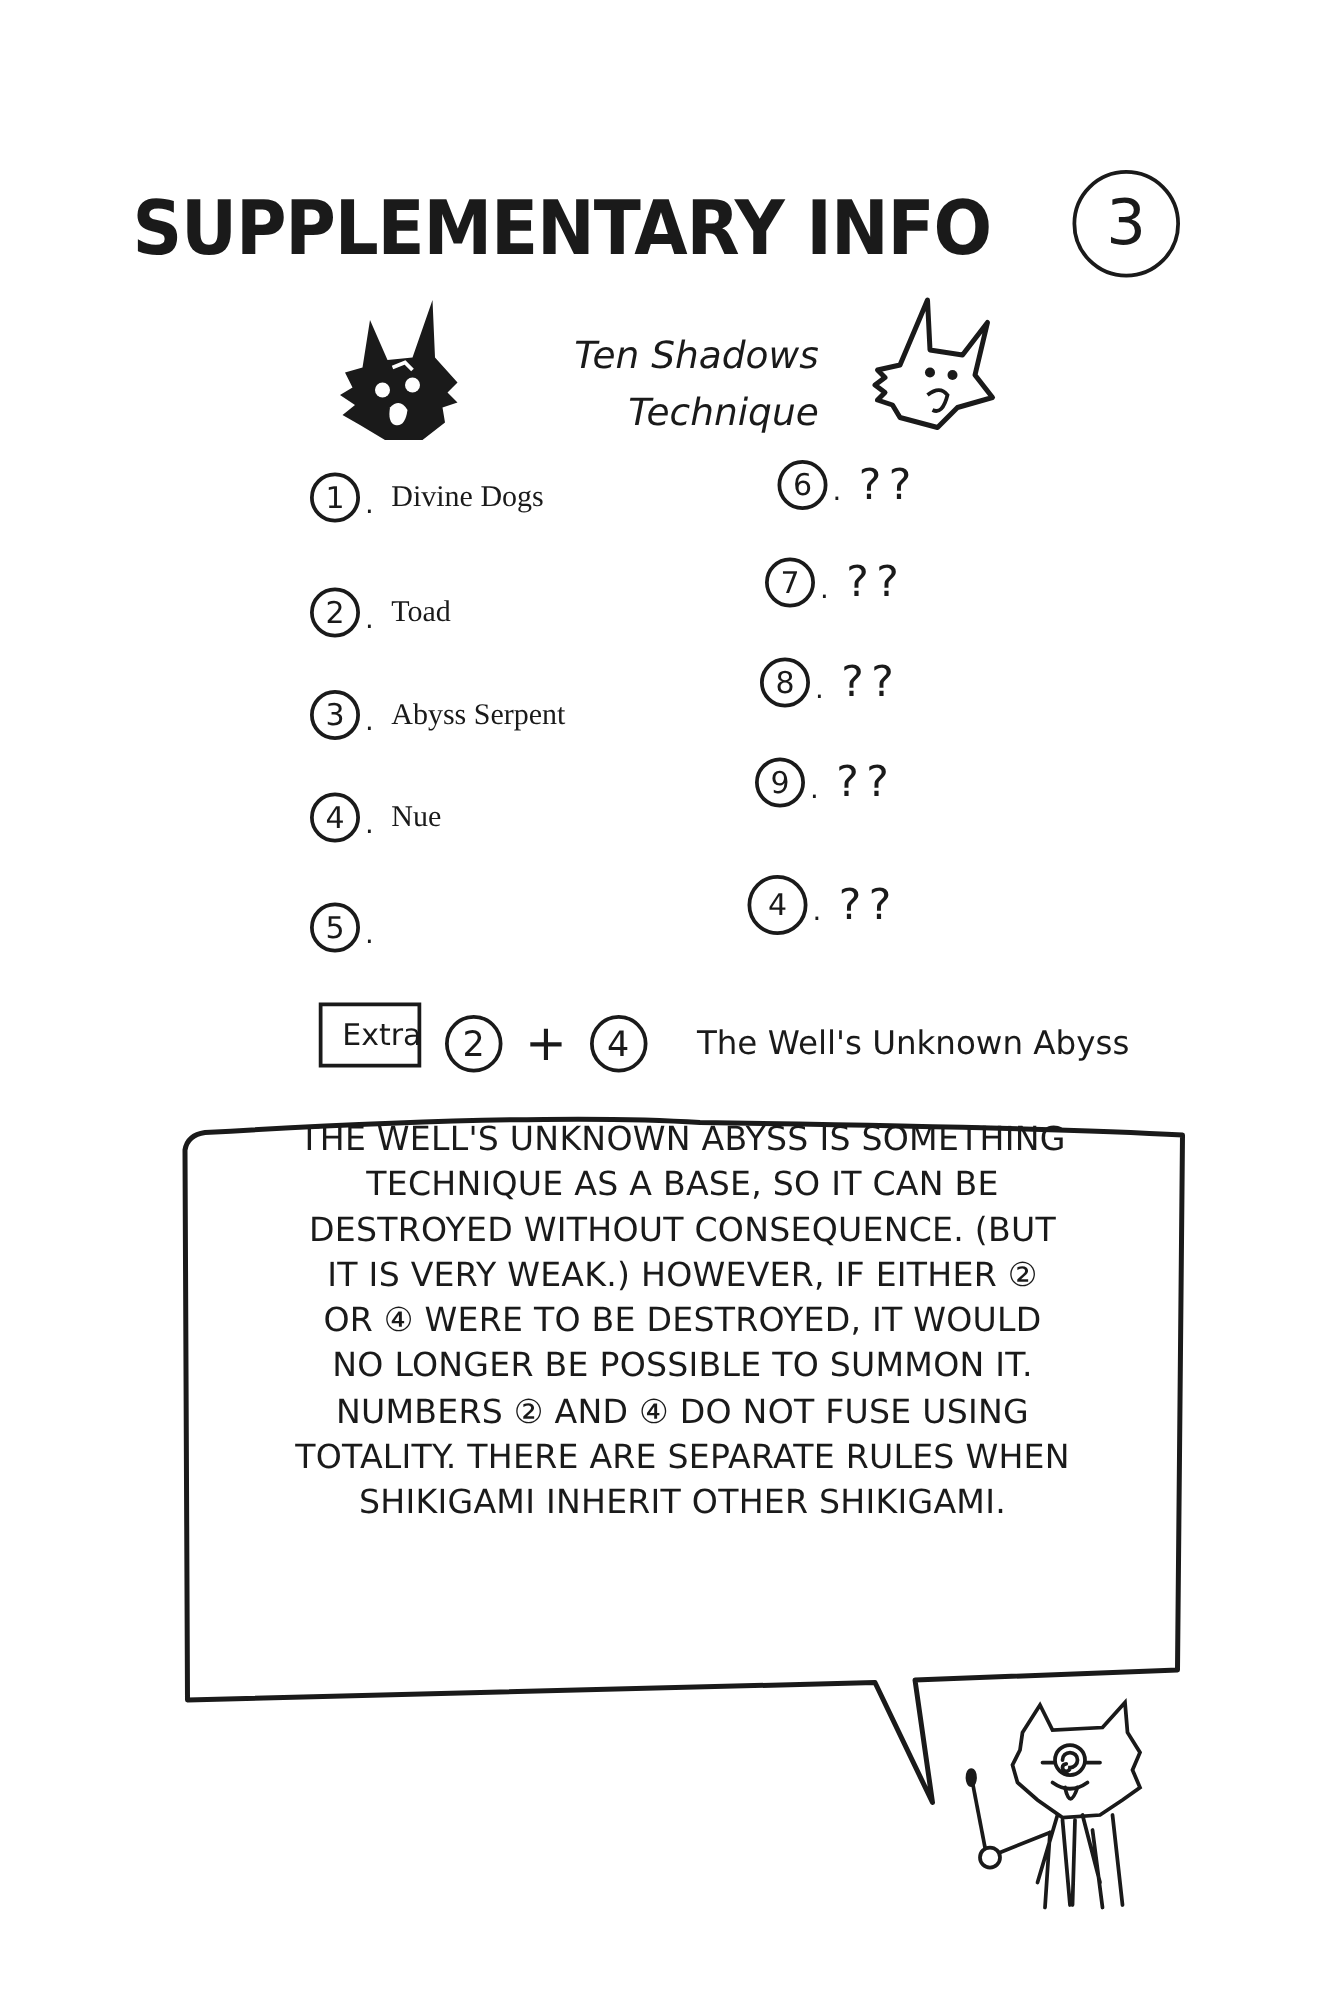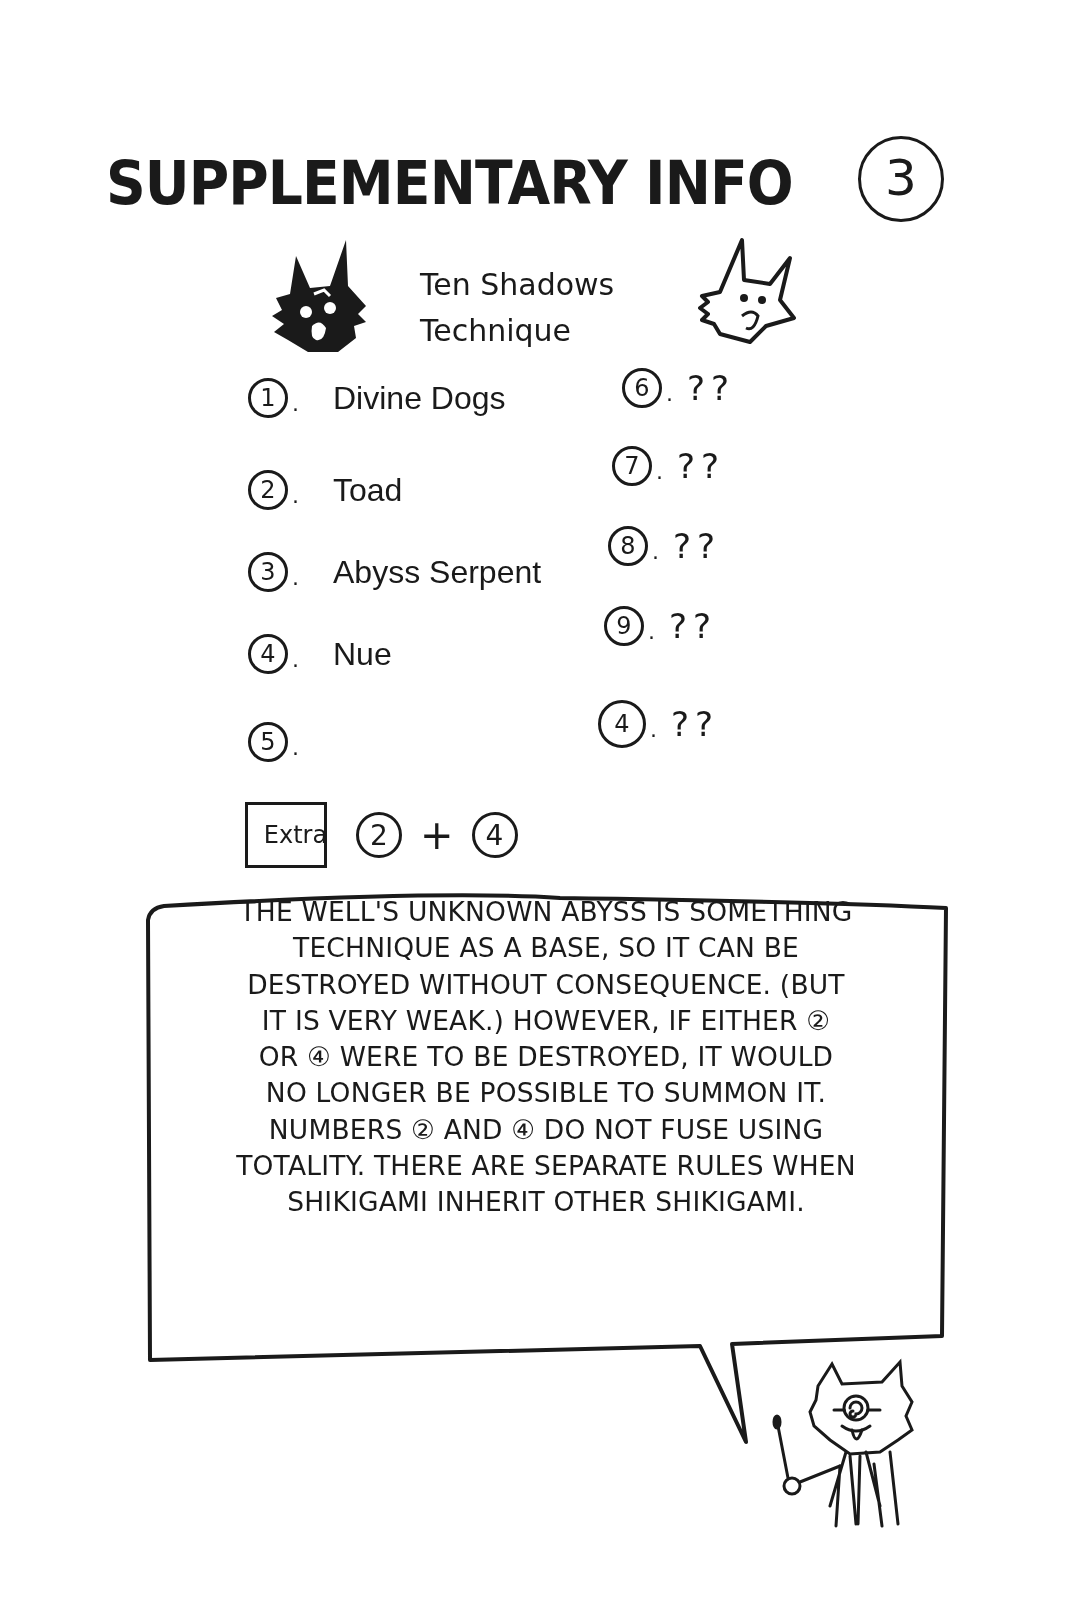--- a/index.html
+++ b/index.html
@@ -4,31 +4,31 @@
 <style>
   html, body { margin:0; padding:0; background:#ffffff; }
   body { width:1067px; height:1600px; position:relative; overflow:hidden; color:#1a1a1a;
          font-family:"DejaVu Sans", sans-serif; }
   .title { position:absolute; left:106px; top:148px; font-family:"DejaVu Sans", sans-serif;
            font-weight:bold; font-size:60px; letter-spacing:-1px; transform:scaleX(0.92); transform-origin:left;
            color:#1a1a1a; }
   .title-num { position:absolute; left:858px; top:136px; width:86px; height:86px; border:3px solid #1a1a1a;
            border-radius:50%; box-sizing:border-box; font-size:50px; text-align:center; line-height:78px;
            font-family:"DejaVu Sans", sans-serif; }
-  .subtitle { position:absolute; left:420px; top:262px; width:235px; text-align:left;
-           font-family:"DejaVu Sans", sans-serif; font-size:30px; line-height:46px; }
+  .subtitle { position:absolute; left:420px; top:262px; width:235px; text-align:right;
+           font-family:"DejaVu Sans", sans-serif; font-size:30px; line-height:46px;font-style:italic; }
   .mascot { position:absolute; }
   .item { position:absolute; display:flex; align-items:center; }
   .circ { width:40px; height:40px; border:3px solid #1a1a1a; border-radius:50%; box-sizing:border-box;
           display:flex; align-items:center; justify-content:center; font-size:24px;
           font-family:"DejaVu Sans", sans-serif; }
   .dot { font-size:22px; margin:10px 14px 0 4px; }
-  .label { font-size:32px; line-height:38px; font-family:Liberation Sans, sans-serif;margin-left:20px; }
+  .label { font-size:24px; line-height:38px; font-family:Liberation Serif, serif; }
   .unk { font-size:34px; letter-spacing:6px; font-family:"DejaVu Sans", sans-serif; }
-  .extra-box { position:absolute; left:245px; top:802px; width:82px; height:66px; border:3px solid #1a1a1a;
+  .extra-box { position:absolute; left:255px; top:802px; width:82px; height:52px; border:3px solid #1a1a1a;
           box-sizing:border-box; font-size:24px; display:flex; align-items:center; justify-content:center;padding-left:19px; }
   .extra-row { position:absolute; left:356px; top:812px; display:flex; align-items:center; gap:10px; }
   .plus { font-size:40px; margin:0 8px; }
   .extra-name { font-size:26px; margin-left:30px; }
   .bubble { position:absolute; left:140px; top:898px; width:808px; height:464px; }
   .bubble-text { position:absolute; left:176px; top:894px; width:740px; text-align:center;
           font-family:"DejaVu Sans", sans-serif; font-size:26.5px; line-height:36.3px; letter-spacing:0.2px;
           text-transform:uppercase; }
 </style>
 </head>
@@ -108,20 +108,21 @@
   <div class="circ" style="width:48px;height:48px">4</div>
   <span class="dot">.</span>
   <div class="unk">??</div>
 </div>
 
 <div class="extra-box">Extra</div>
 <div class="extra-row">
   <div class="circ" style="width:46px;height:46px;font-size:28px">2</div>
   <span class="plus">+</span>
   <div class="circ" style="width:46px;height:46px;font-size:28px">4</div>
+  <span class="extra-name">The Well's Unknown Abyss</span>
 </div>
 
 <svg class="bubble" viewBox="0 0 808 464" width="808" height="464" style="overflow:visible">
   <path d="M8 22 Q10 10 24 8 Q300 -8 420 0 Q700 4 806 10 L802 438 L592 446 L606 544 L560 448 L10 462 Z" fill="#fff" stroke="#1a1a1a" stroke-width="4" stroke-linejoin="round"></path>
 </svg>
 
 <div class="bubble-text">
   <div>THE WELL'S UNKNOWN ABYSS IS SOMETHING</div>
   <div>TECHNIQUE AS A BASE, SO IT CAN BE</div>
   <div>DESTROYED WITHOUT CONSEQUENCE. (BUT</div>

